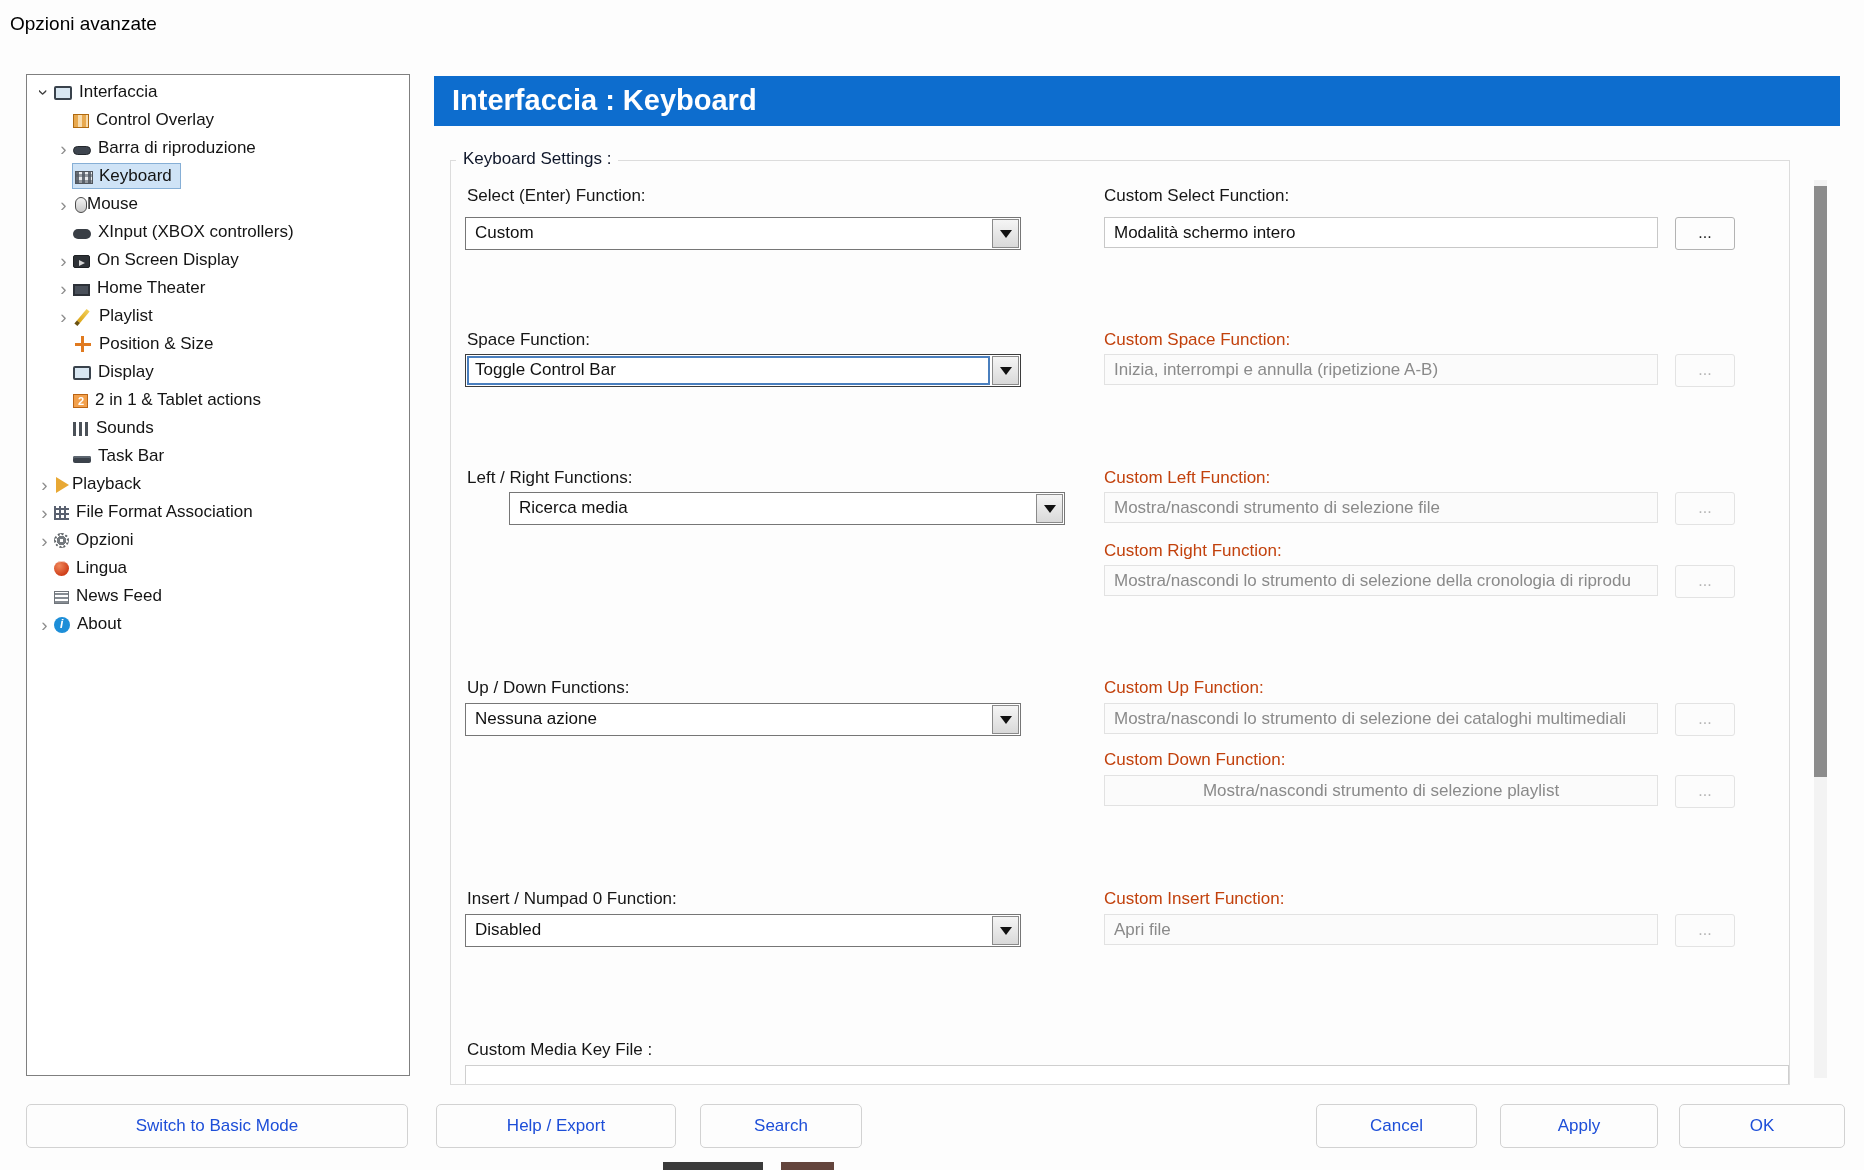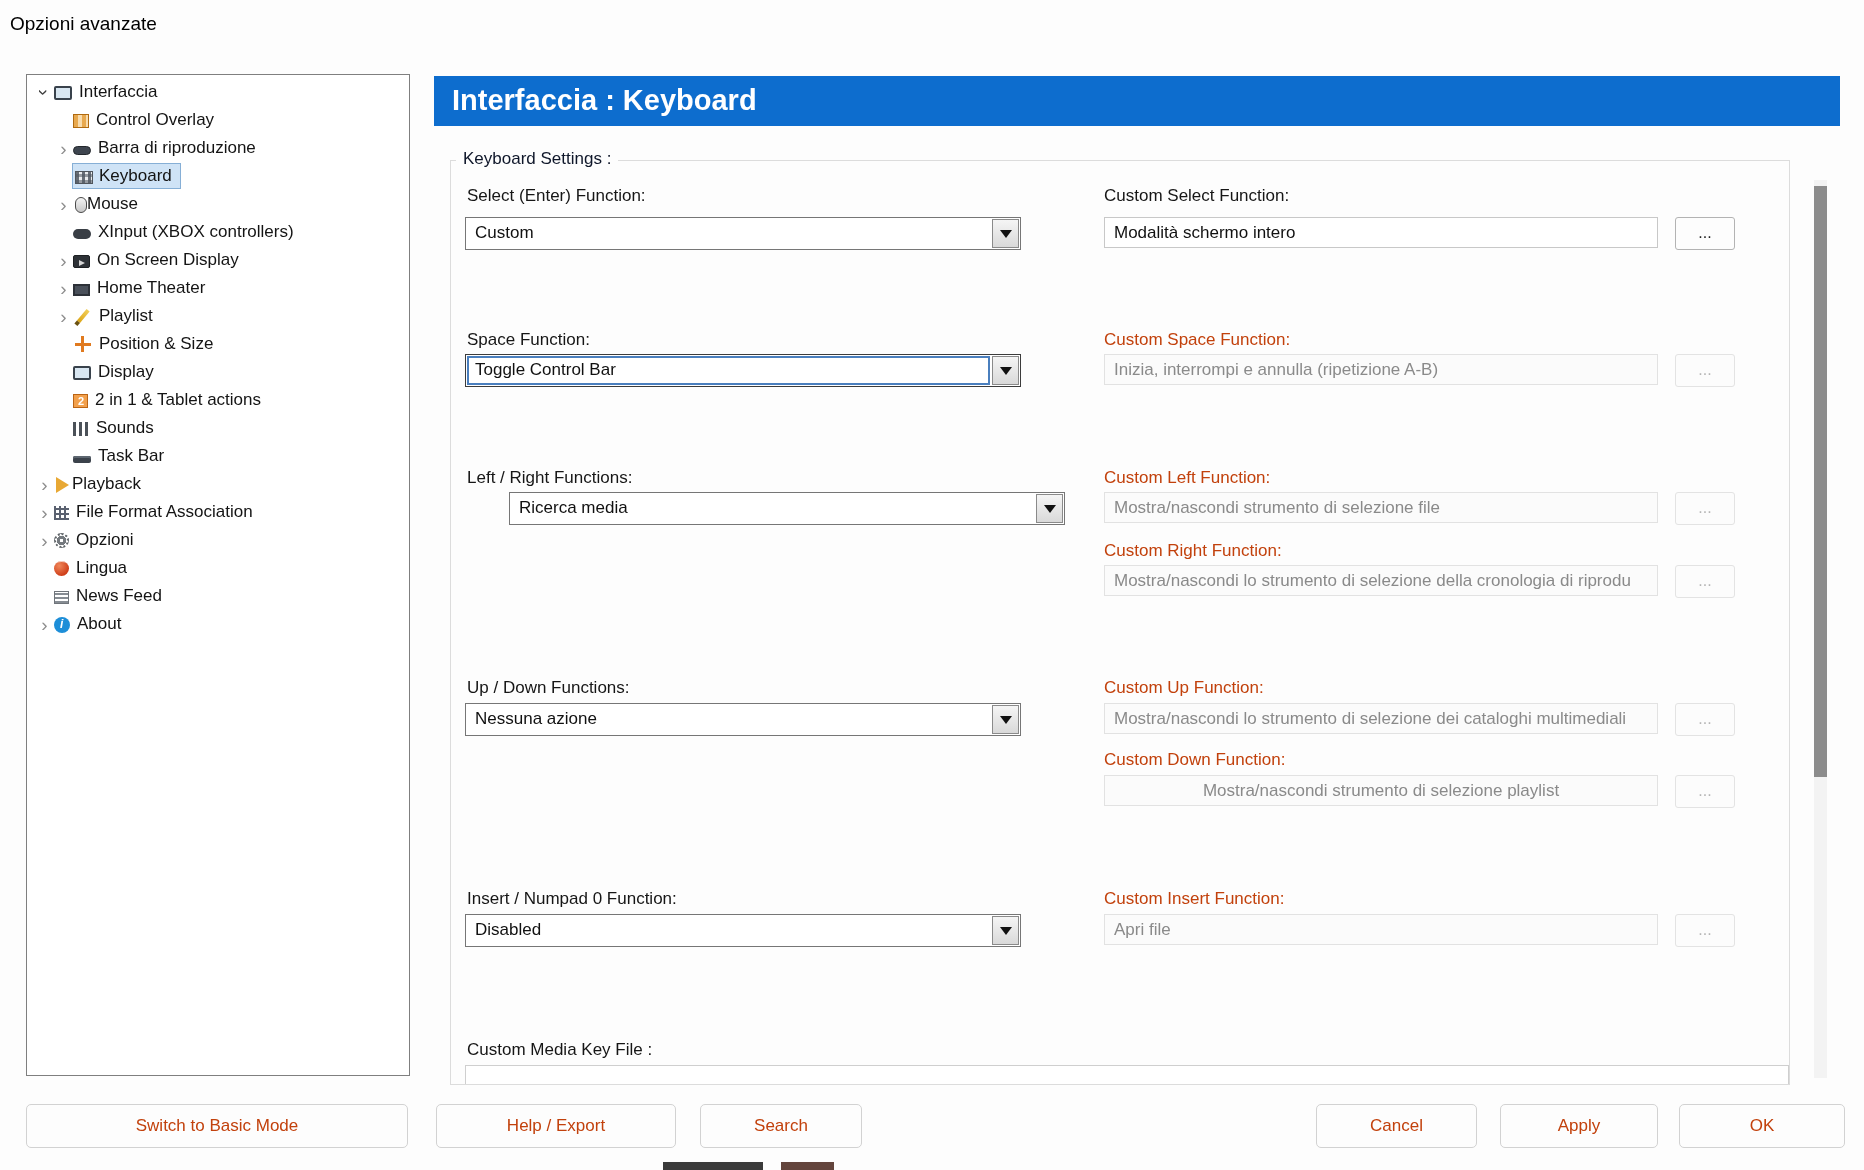--- a/index.html
+++ b/index.html
@@ -99,21 +99,21 @@
 
   .mediafld{position:absolute;left:14px;top:904px;width:1324px;height:36px;box-sizing:border-box;
       border:1px solid #cfcfcf;background:#fff;}
 
   
   .sbar{position:absolute;left:1814px;top:180px;width:13px;height:898px;background:#f3f3f3;}
   .sthumb{position:absolute;left:0;top:6px;width:13px;height:591px;background:#8c8c8c;}
 
   
   .fbtn{position:absolute;top:1104px;height:44px;box-sizing:border-box;border:1px solid #d2d2d2;
-      border-radius:5px;background:#fdfdfd;font-size:17px;color:#c2410c;
+      border-radius:5px;background:#fdfdfd;font-size:17px;color:#1d4ed8;
       display:flex;align-items:center;justify-content:center;cursor:default;}
   .b-switch{left:26px;width:382px;}
   .b-help{left:436px;width:240px;}
   .b-search{left:700px;width:162px;}
   .b-cancel{left:1316px;width:161px;}
   .b-apply{left:1500px;width:158px;}
   .b-ok{left:1679px;width:166px;}
 
   
   .strip1{position:absolute;left:663px;top:1162px;width:100px;height:8px;background:#3a3a3a;}

